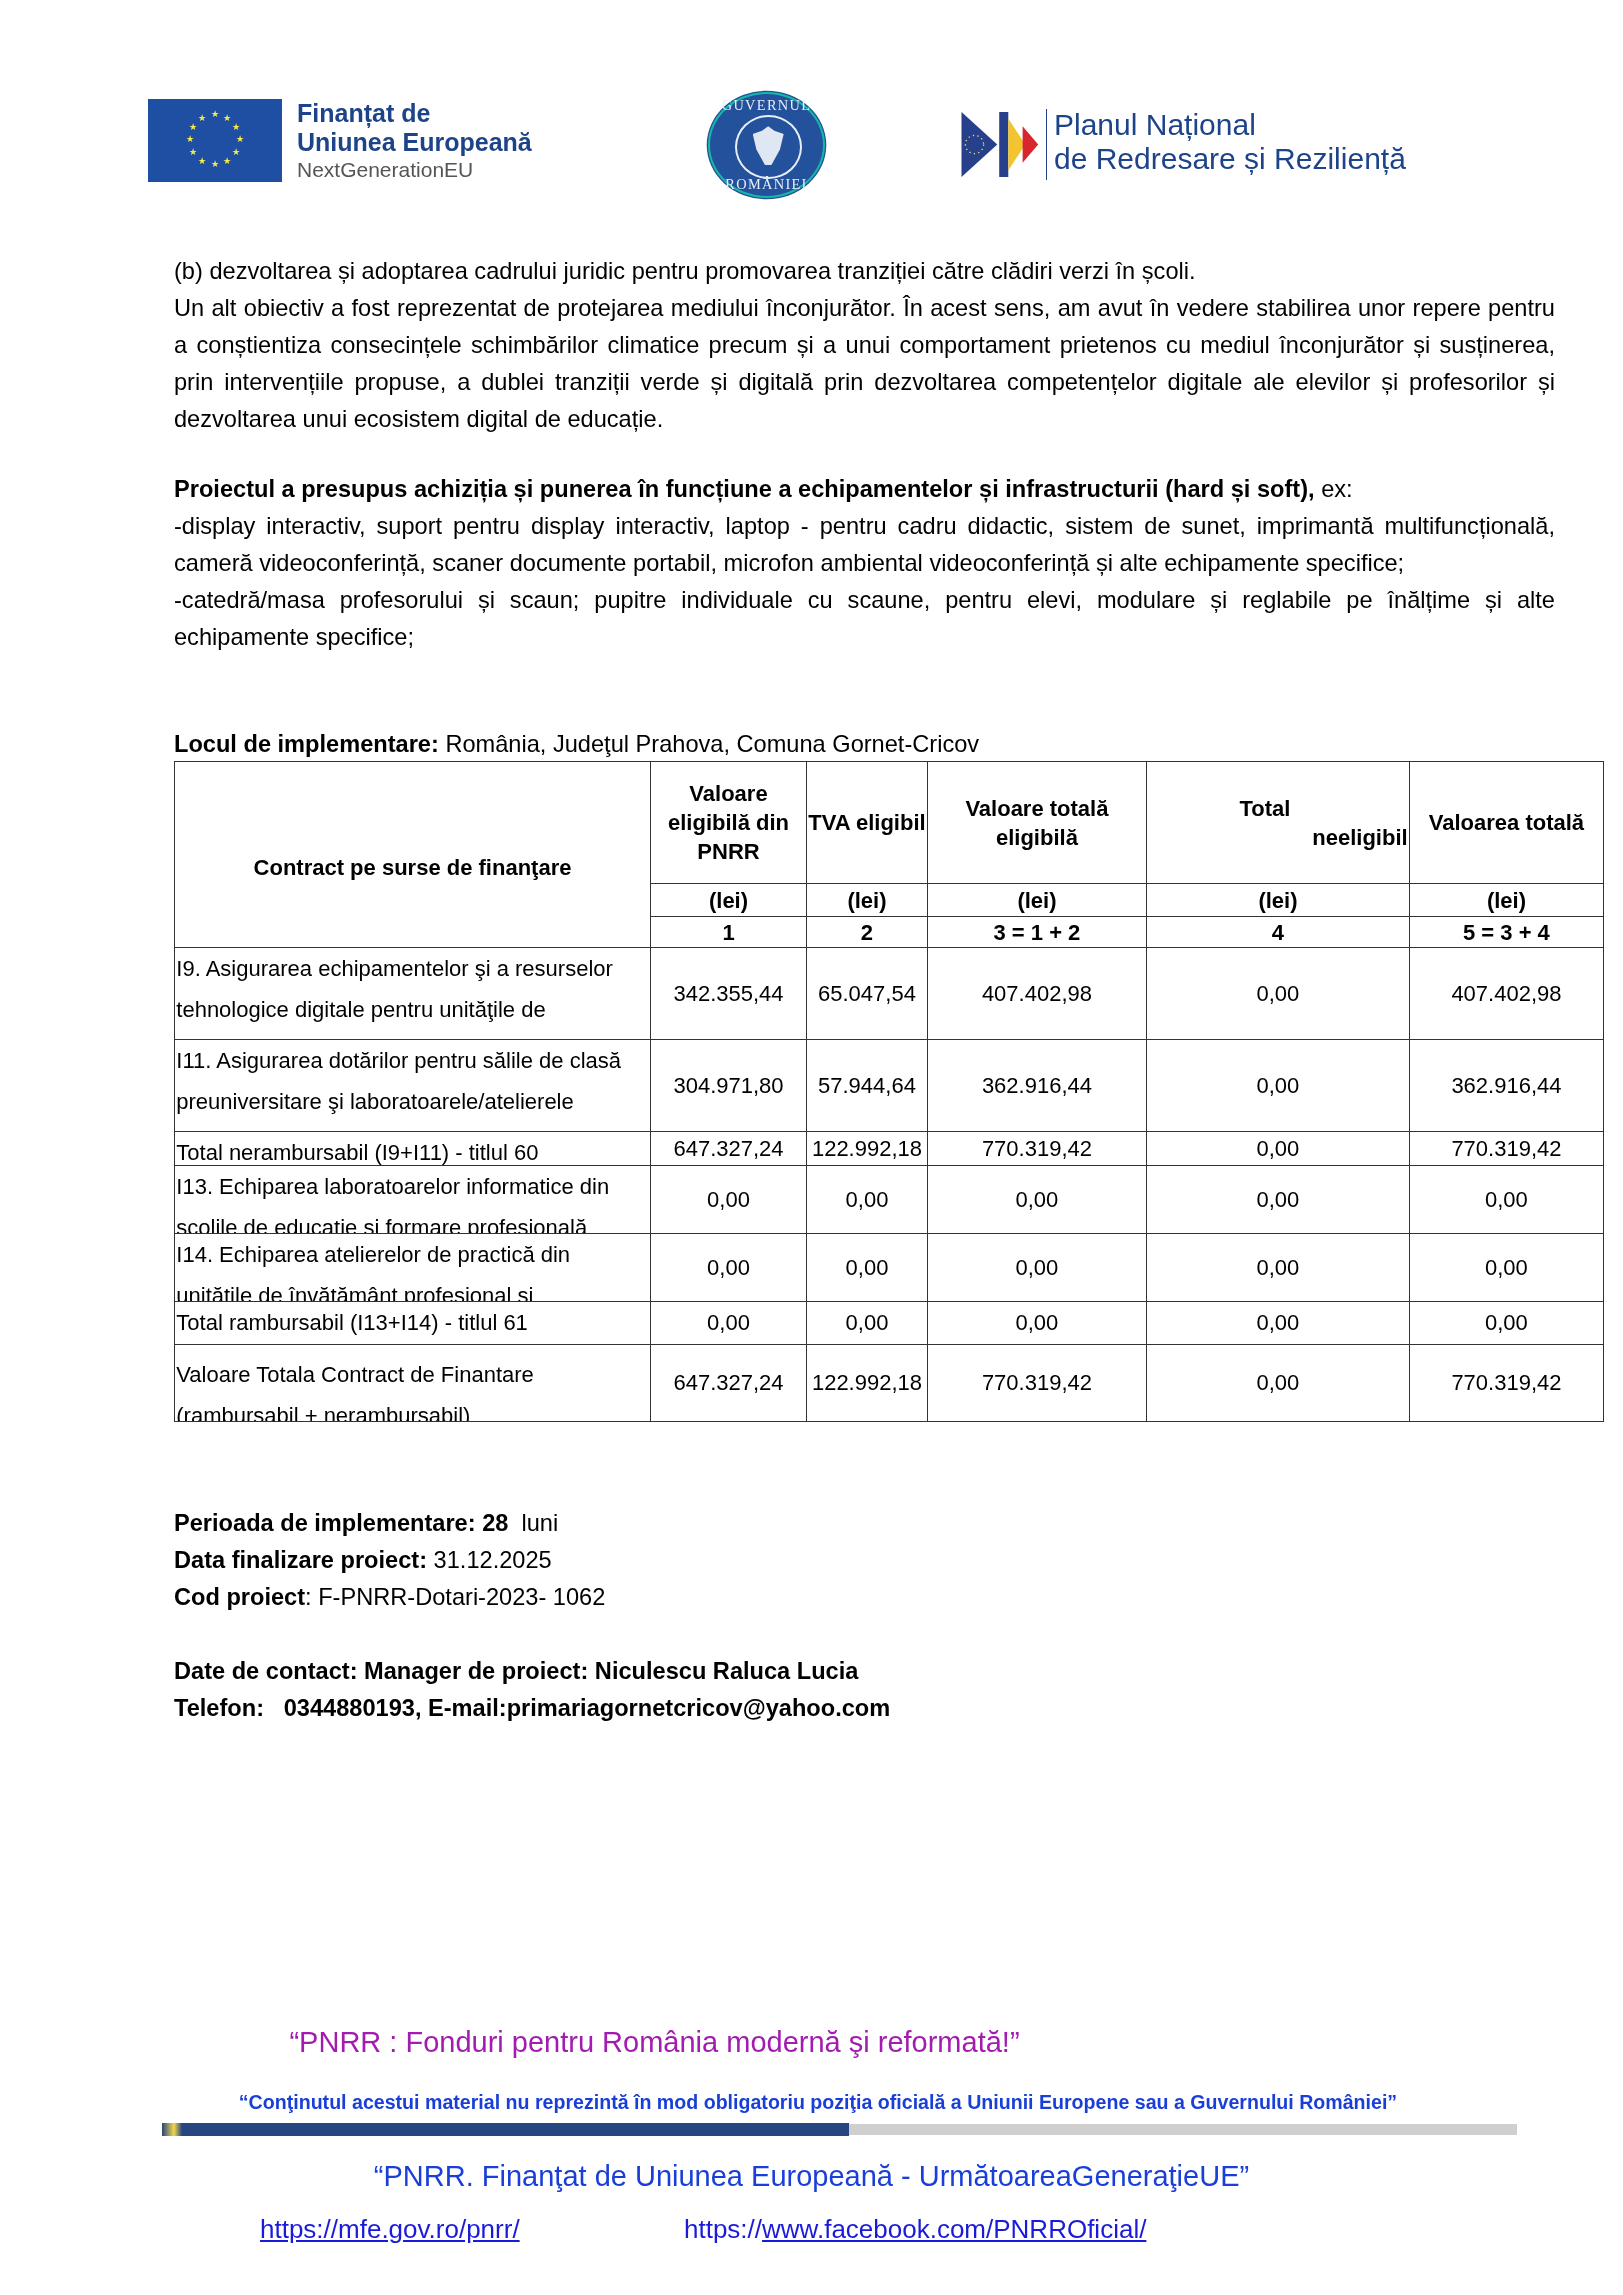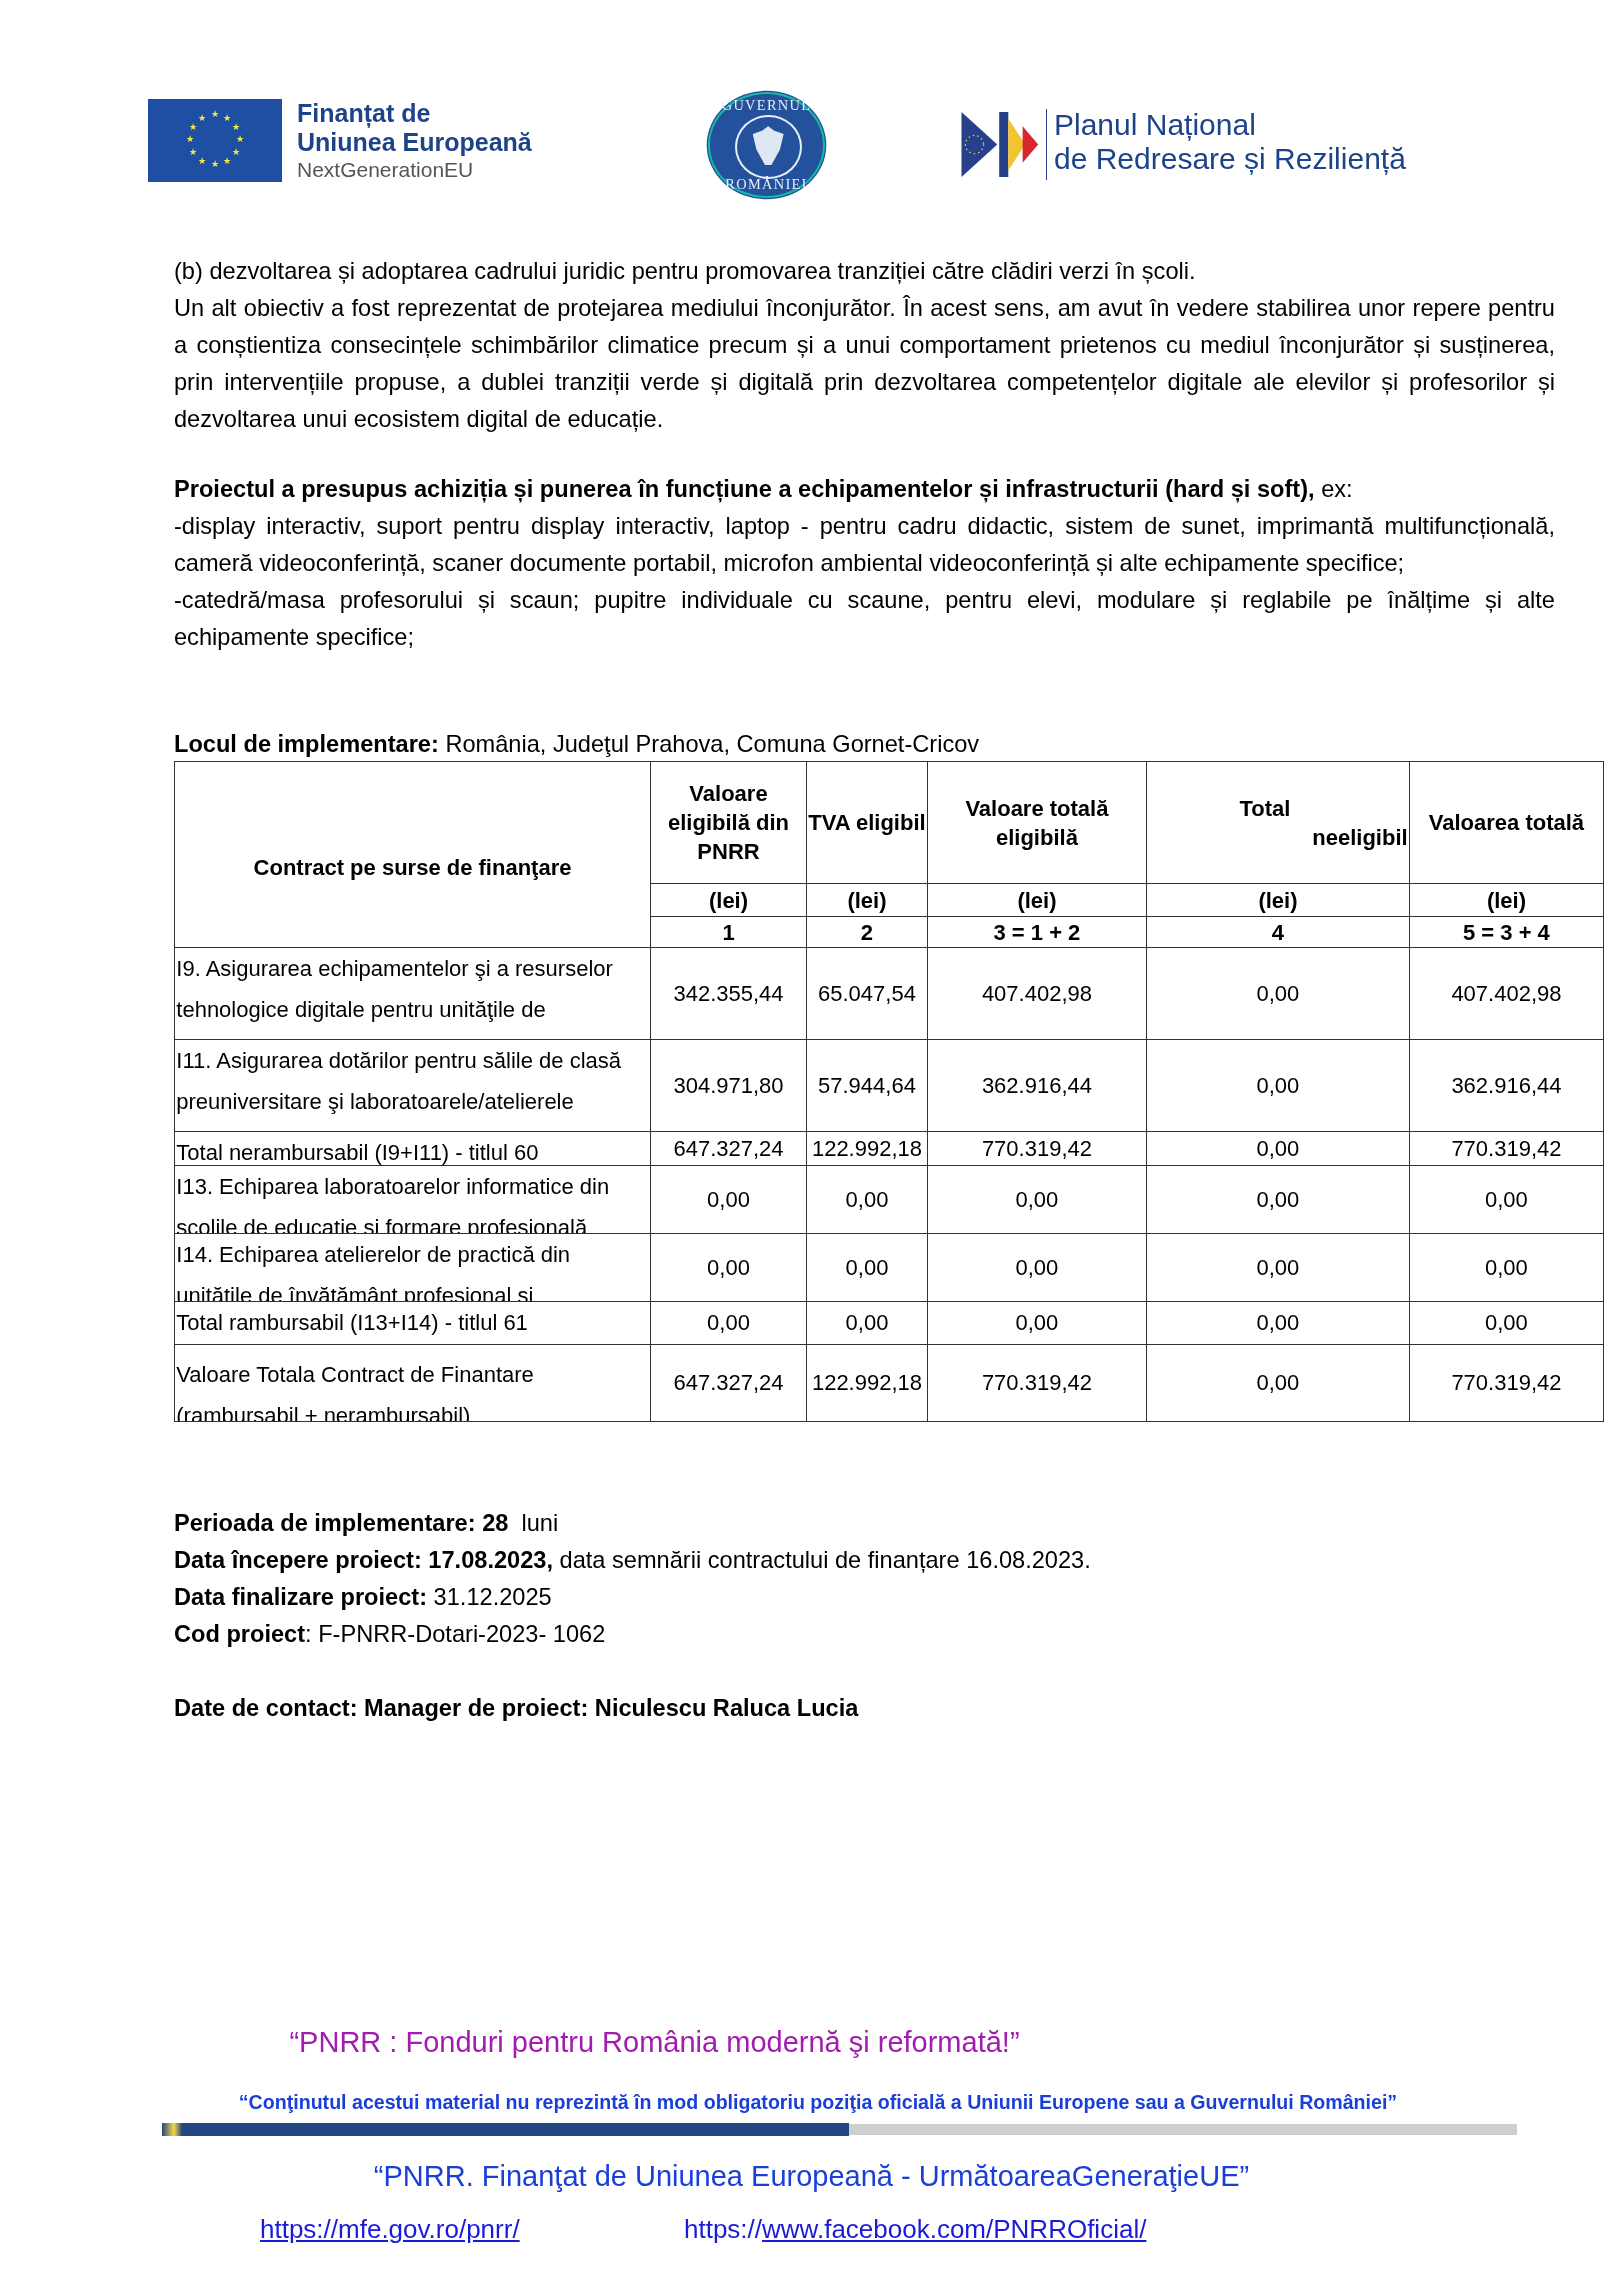--- a/index.html
+++ b/index.html
@@ -230,25 +230,25 @@
         <td class="num">122.992,18</td>
         <td class="num">770.319,42</td>
         <td class="num">0,00</td>
         <td class="num">770.319,42</td>
       </tr>
     </tbody>
 </table>
 
 <div class="details">
   <div><b>Perioada de implementare:  28</b><span style="white-space:pre;">  luni</span></div>
-  <div><b>Data începere proiect: 17.08.2023,</b><span> data semnării contractului de finanțare 16.08.2023.</span></div>
   <div><b>Data finalizare proiect:</b><span> 31.12.2025</span></div>
   <div><b>Cod proiect</b><span>: F-PNRR-Dotari-2023- 1062</span></div>
   <div style="height:37px;"></div>
   <div><b>Date de contact: Manager de proiect: Niculescu Raluca Lucia</b></div>
+  <div><b style="white-space:pre;">Telefon:   0344880193, E-mail:primariagornetcricov@yahoo.com</b></div>
 </div>
 
 <div class="slogan">“PNRR : Fonduri pentru România modernă şi reformată!”</div>
 <div class="disclaimer">“Conţinutul acestui material nu reprezintă în mod obligatoriu poziţia oficială a Uniunii Europene sau a Guvernului României”</div>
 <div class="bar">
   <div class="bar-dark"></div>
   <div class="bar-light"></div>
   <div class="bar-arrow"></div>
 </div>
 <div class="eu-line">“PNRR. Finanţat de Uniunea Europeană - UrmătoareaGeneraţieUE”</div>

